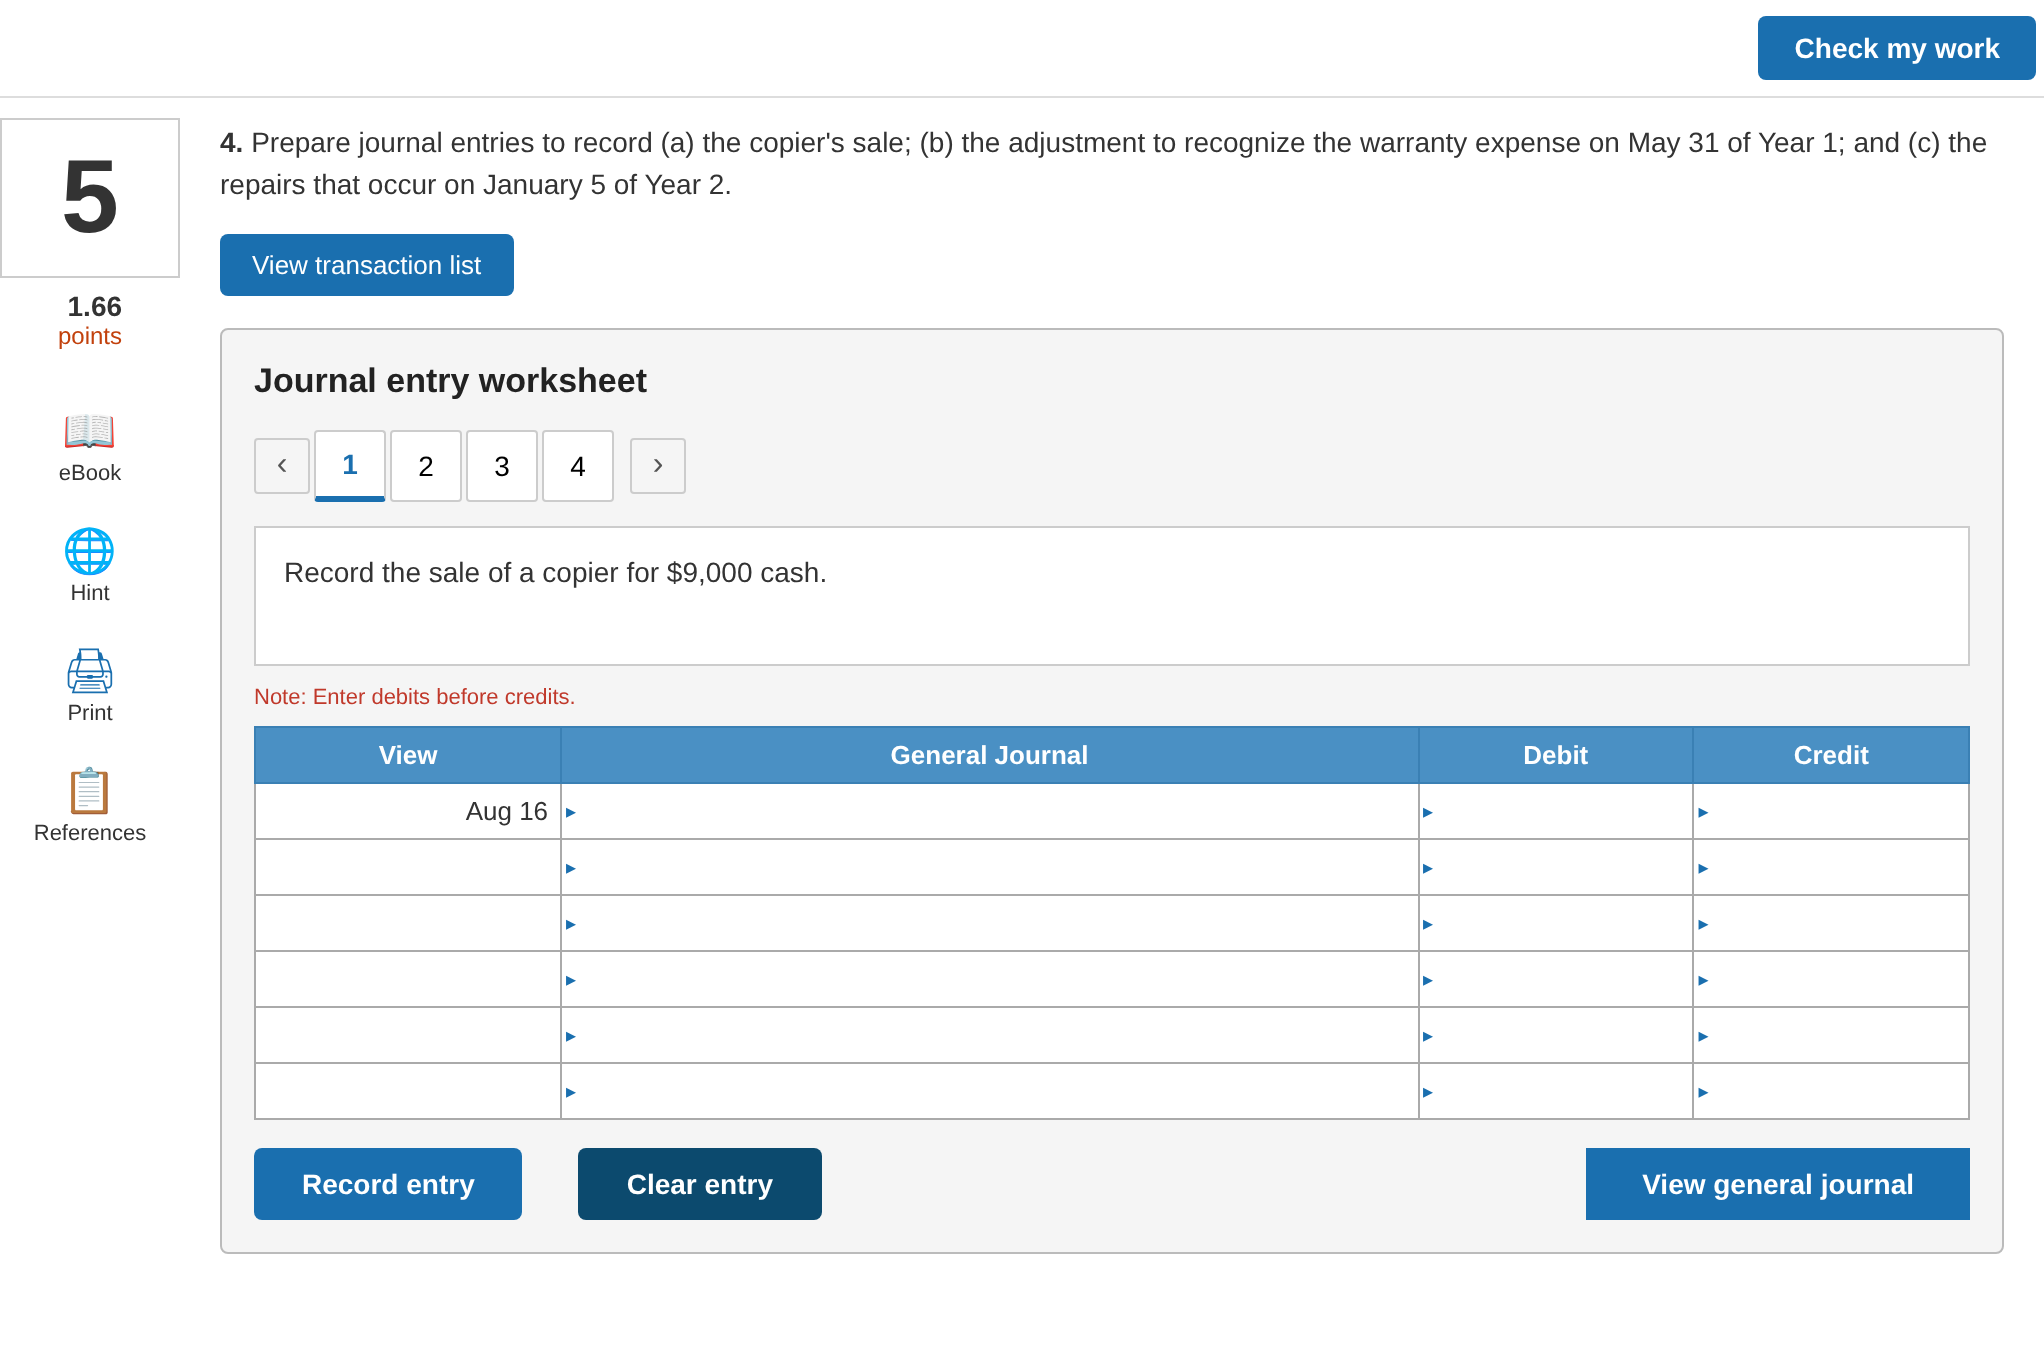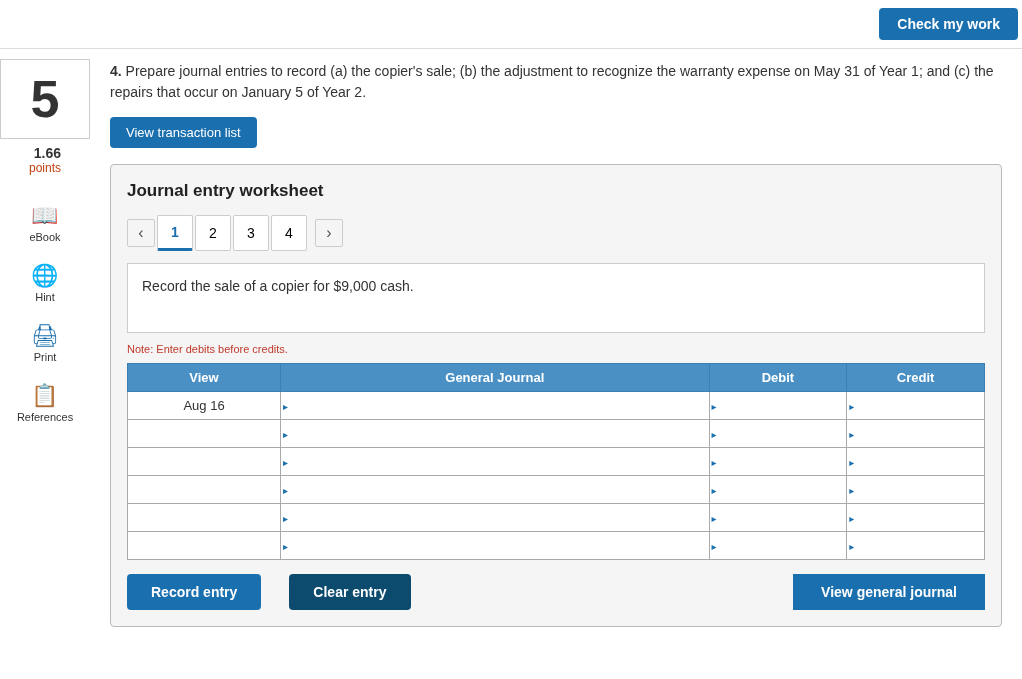--- a/index.html
+++ b/index.html
@@ -196,21 +196,21 @@
       text-align: center;
       border: 1px solid #3a80b4;
     }
     .journal-table td {
       border: 1px solid #aaa;
       padding: 4px 6px;
       height: 28px;
       font-size: 13px;
     }
     .journal-table td.date-col {
-      text-align: center;
+      text-align: right;
       width: 100px;
       margin-top: 36px;
     }
     .journal-table td.general-col {
       width: 280px;
       position: relative;
     }
     .journal-table td.general-col::before {
       content: '▸';
       color: #1a6faf;

